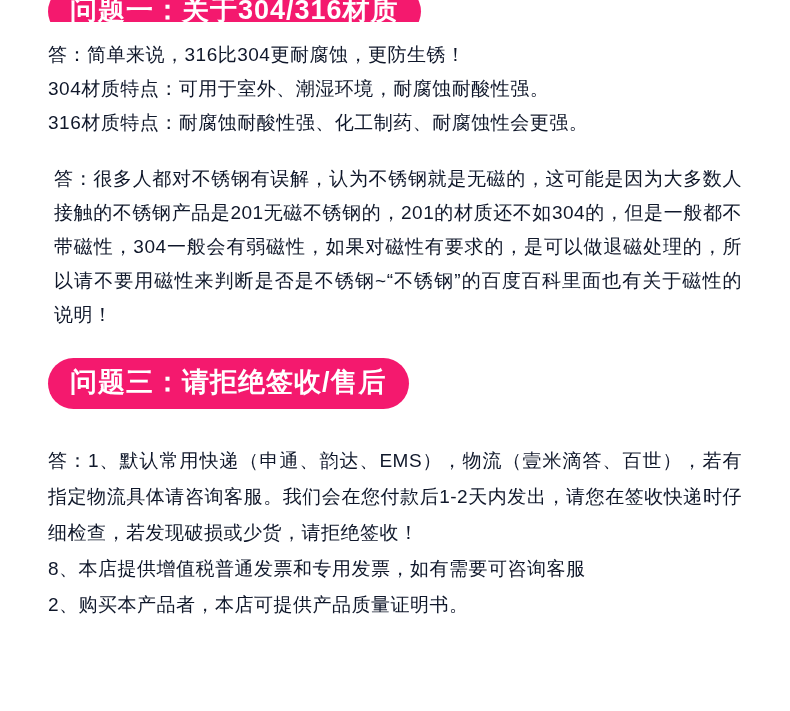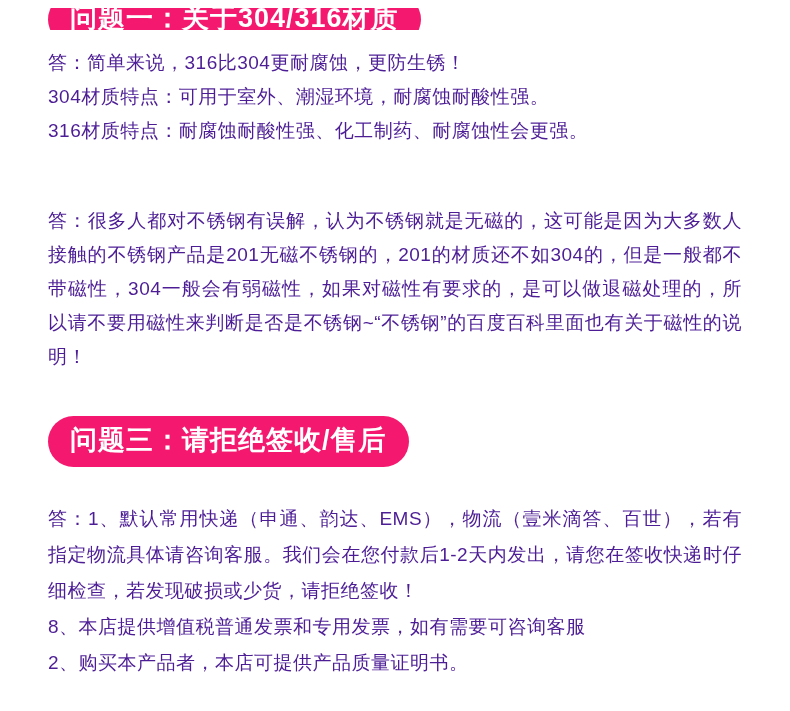--- a/index.html
+++ b/index.html
@@ -14,21 +14,21 @@
     color: #1a1a1a;
     overflow: hidden;
   }
   .page {
     position: relative;
     width: 790px;
     height: 711px;
     box-sizing: border-box;
   }
   .faq-block {
-    padding: 8px 48px;
+    padding: 0 48px;
   }
   .q-badge {
     display: inline-block;
     background: #f4196e;
     color: #ffffff;
     font-size: 27px;
     font-weight: bold;
     letter-spacing: 1px;
     padding: 9px 22px 11px 22px;
     border-radius: 26px;
@@ -45,34 +45,35 @@
     margin: 0;
     padding: 0;
   }
   .badge-wrap.one {
     height: 22px;
     overflow: hidden;
   }
   .answer {
     font-size: 19px;
     line-height: 34px;
-    color: #4c1d95;
+    color: #0f172a;
     letter-spacing: 0.5px;
     margin: 0;
   }
   .answer p {
     margin: 0;
   }
   .ans-1 {
     margin-top: 16px;
   }
   .ans-2 {
     margin-top: 22px;
     text-align: justify;
     text-justify: inter-ideograph;
+    margin-left: 6px;
   }
   .ans-3 {
     margin-top: 34px;
     line-height: 36px;
     text-align: justify;
     text-justify: inter-ideograph;
   }
   .sec-2 {
     margin-top: 18px;
   }

